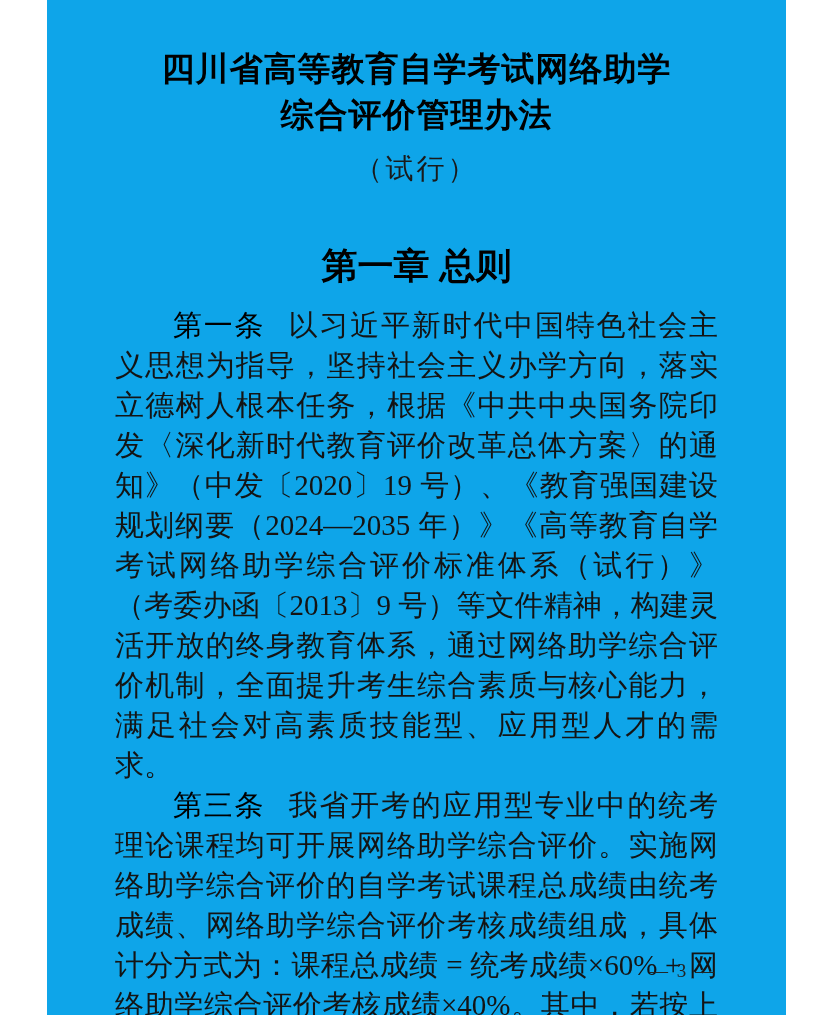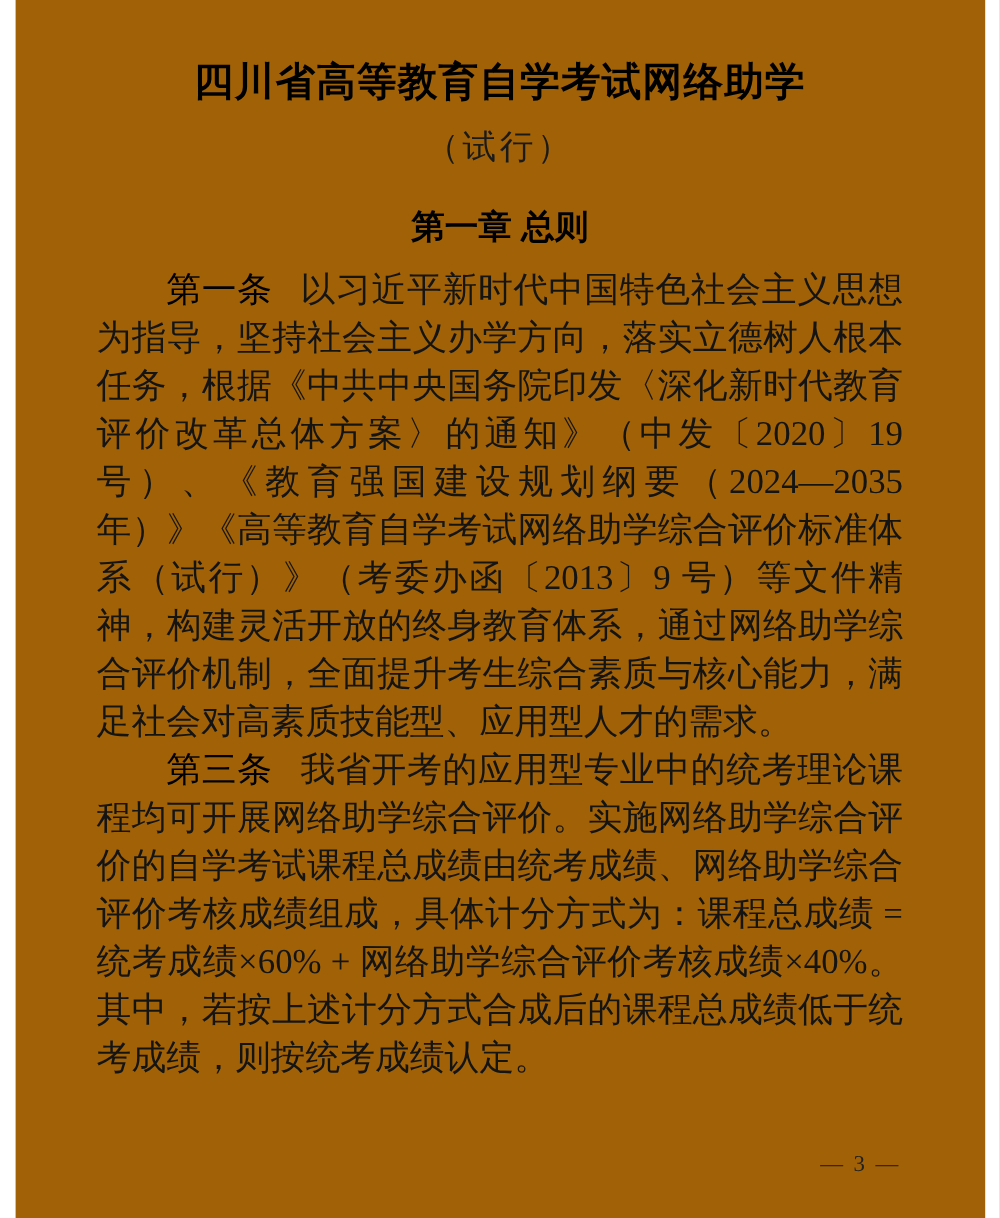--- a/index.html
+++ b/index.html
@@ -2,24 +2,24 @@
 <html><head>
 <meta charset="utf-8">
 <style>
   html, body {
     margin: 0;
     padding: 0;
     background: #ffffff;
   }
   .page {
     position: relative;
-    width: 808px;
+    width: 739px;
     height: 1015px;
     margin: 0 auto;
-    background: #a16207;
+    background: #0ea5e9;
     color: #111111;
     font-family: "Liberation Serif", serif;
     box-sizing: border-box;
     padding: 46px 68px 0 68px;
     overflow: hidden;
   }
   .title {
     margin: 0;
     text-align: center;
     font-size: 33px;
@@ -32,23 +32,23 @@
     display: block;
   }
   .subtitle {
     margin-top: 12px;
     text-align: center;
     font-size: 28px;
     letter-spacing: 3px;
     color: #1a1a1a;
   }
   .chapter {
-    margin: 28px 0 14px 0;
+    margin: 54px 0 14px 0;
     text-align: center;
-    font-size: 28px;
+    font-size: 36px;
     font-weight: bold;
     color: #000000;
     font-family: "Liberation Sans", sans-serif;
   }
   .body-text {
     font-size: 29px;
     line-height: 40px;
     text-align: justify;
     text-justify: inter-ideograph;
   }
@@ -72,20 +72,21 @@
     color: #222222;
   }
 </style>
 </head>
 <body>
 
 <div class="page">
 
   <h1 class="title">
     <span class="tl">四川省高等教育自学考试网络助学</span>
+    <span class="tl">综合评价管理办法</span>
   </h1>
 
   <div class="subtitle">（试行）</div>
 
   <h2 class="chapter body-chapter">第一章 总则</h2>
 
   <div class="body-text">
     <p class="para"><span class="label">第一条</span><span class="text">以习近平新时代中国特色社会主义思想为指导，坚持社会主义办学方向，落实立德树人根本任务，根据《中共中央国务院印发〈深化新时代教育评价改革总体方案〉的通知》（中发〔2020〕19 号）、《教育强国建设规划纲要（2024—2035 年）》《高等教育自学考试网络助学综合评价标准体系（试行）》（考委办函〔2013〕9 号）等文件精神，构建灵活开放的终身教育体系，通过网络助学综合评价机制，全面提升考生综合素质与核心能力，满足社会对高素质技能型、应用型人才的需求。</span></p>
     <p class="para"><span class="label">第三条</span><span class="text">我省开考的应用型专业中的统考理论课程均可开展网络助学综合评价。实施网络助学综合评价的自学考试课程总成绩由统考成绩、网络助学综合评价考核成绩组成，具体计分方式为：课程总成绩 = 统考成绩×60% + 网络助学综合评价考核成绩×40%。其中，若按上述计分方式合成后的课程总成绩低于统考成绩，则按统考成绩认定。</span></p>
   </div>

